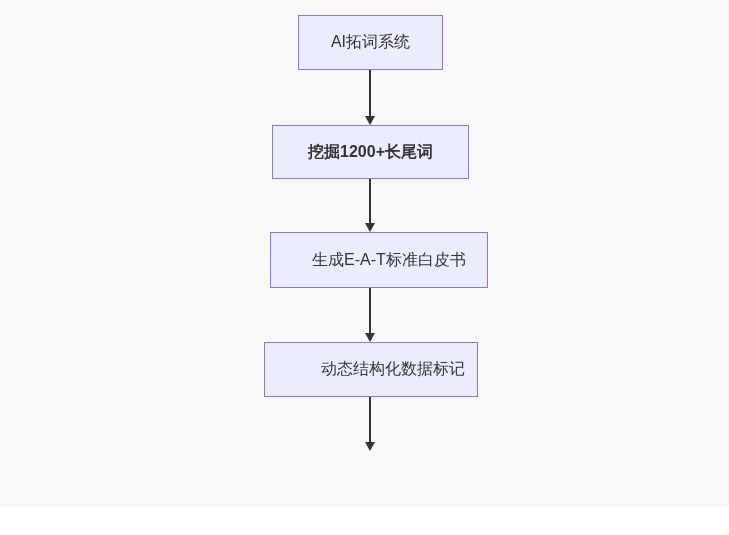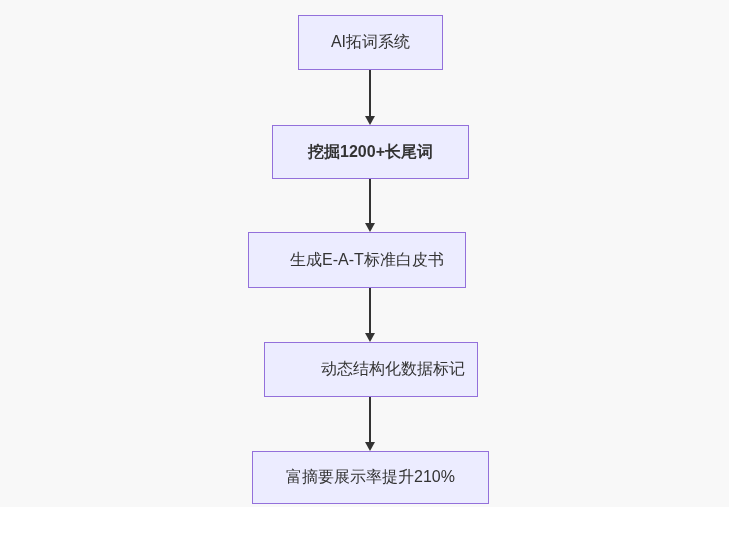--- a/index.html
+++ b/index.html
@@ -29,21 +29,21 @@
     color: var(--text);
     font-size: 16px;
     display: flex;
     align-items: center;
     justify-content: center;
     text-align: center;
     white-space: nowrap;
   }
   .node-0 { left: 298px; top: 15px;  width: 145px; height: 55px; }
   .node-1 { left: 272px; top: 125px; width: 197px; height: 54px; font-weight: bold; }
-  .node-2 { left: 248px; top: 232px; width: 218px; height: 56px; padding-left: 20px; }
+  .node-2 { left: 270px; top: 232px; width: 218px; height: 56px; padding-left: 20px; }
   .node-3 { left: 264px; top: 342px; width: 214px; height: 55px; padding-left: 44px; }
   .node-4 { left: 252px; top: 451px; width: 237px; height: 53px; }
 
   .flow-arrow {
     position: absolute;
     left: 365px;
     width: 10px;
   }
   .arrow-0 { top: 70px;  height: 55px; }
   .arrow-1 { top: 179px; height: 53px; }
@@ -102,17 +102,14 @@
 
   <div class="flow-node node-3">
     <span>动态结构化数据标记</span>
   </div>
 
   <div class="flow-arrow arrow-3">
     <div class="shaft"></div>
     <div class="head"></div>
   </div>
 
-  <div class="flow-node node-4">
-    <span>富摘要展示率提升210%</span>
-  </div>
 
 </div>
 
 </body></html>

